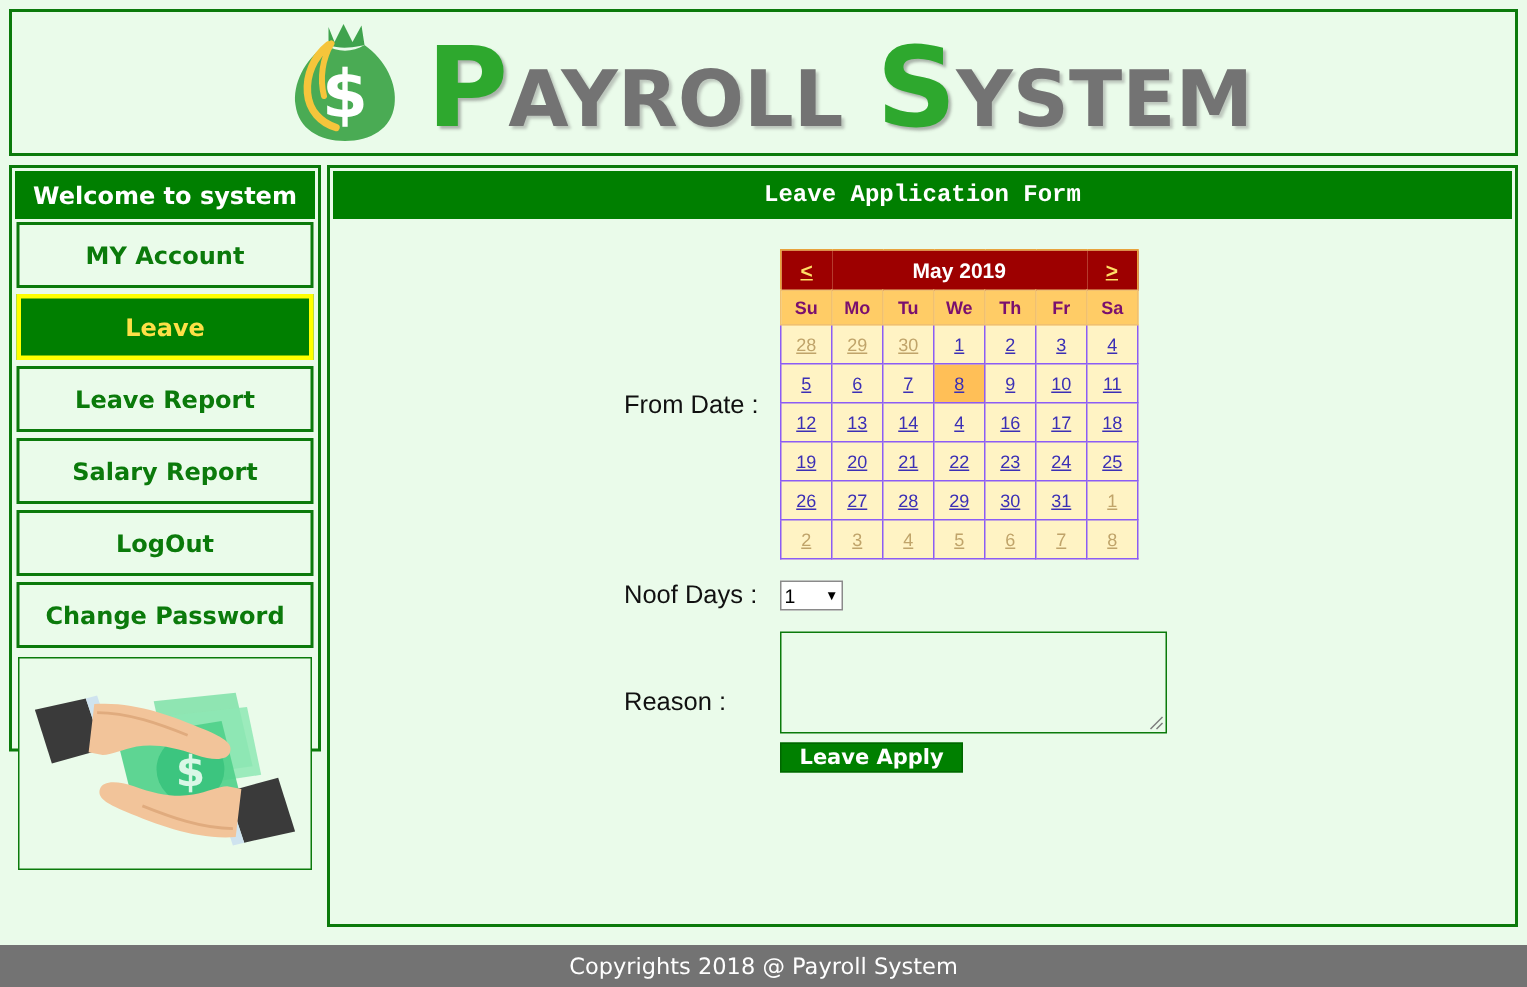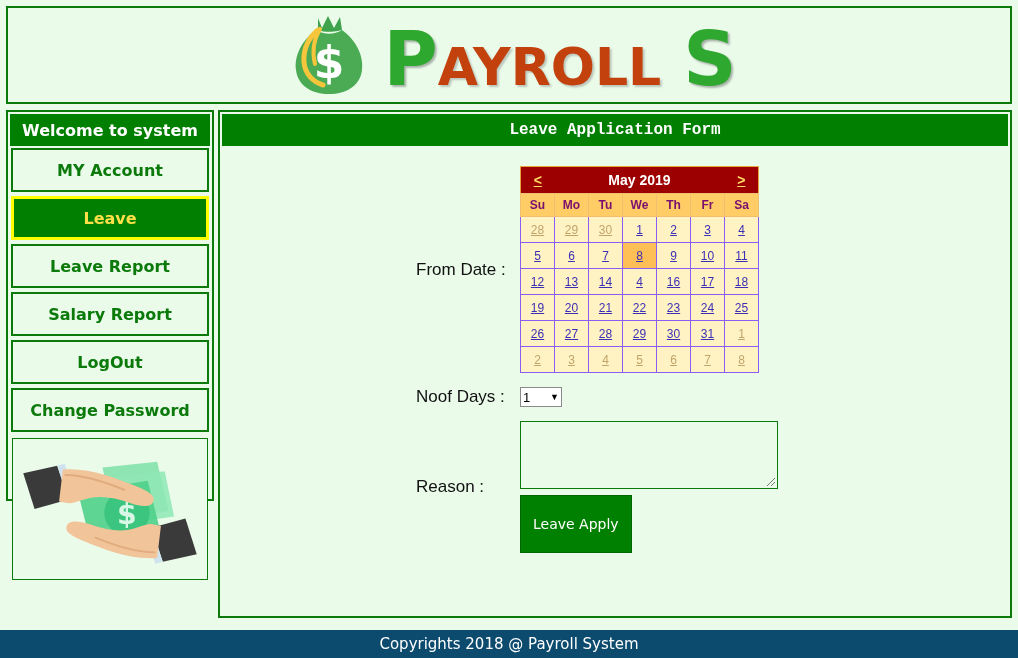--- a/index.html
+++ b/index.html
@@ -55,21 +55,21 @@
     display: flex;
     align-items: baseline;
   }
   .bt-cap {
     font-size: 74px;
     color: #2ea82e;
     text-shadow: 2px 2px 2px rgba(90,90,90,.45);
   }
   .bt-rest {
     font-size: 52px;
-    color: #c2410c;
+    color: #737373;
     text-shadow: 2px 2px 2px rgba(120,120,120,.4);
     margin-top: 27px;
   }
   .bt-gap { width: 22px; display: inline-block; }
 
   
   .sidebar {
     position: absolute;
     left: 6px;
     top: 110px;
@@ -263,34 +263,34 @@
     bottom: 1px;
     width: 10px;
     height: 10px;
   }
   .apply-btn {
     margin-top: 6px;
     background: #008000;
     color: #ffffff;
     border: 1px solid #006600;
     font-size: 14px;
-    font-weight: normal;
-    padding: 20px 12px;
+    font-weight: bold;
+    padding: 1px 12px;
     cursor: pointer;
     font-family: "DejaVu Sans", sans-serif;
   }
 
   
   .footer {
     position: absolute;
     left: 0;
     top: 630px;
     width: 1018px;
     height: 28px;
-    background: #0c4a6e;
+    background: #737373;
     color: #ffffff;
     font-size: 15px;
     display: flex;
     align-items: center;
     justify-content: center;
     font-family: "DejaVu Sans", sans-serif;
   }
   .spacer-row td { height: 14px; }
 </style>
 </head>
@@ -307,20 +307,21 @@
           <path d="M36 18 C26 26 21 38 22 50 C23 62 31 70 41 73" stroke="#f5c53b" stroke-width="5" fill="none" stroke-linecap="round"></path>
           <path d="M38 17 C32 27 30 40 33 52" stroke="#f5c53b" stroke-width="4" fill="none" stroke-linecap="round"></path>
           <text x="47" y="66" font-family="DejaVu Sans, sans-serif" font-size="44" font-weight="bold" fill="#ffffff" text-anchor="middle">$</text>
         </svg>
       </div>
       <div class="brand-text">
         <span class="bt-cap">P</span>
           <span class="bt-rest">AYROLL</span>
           <span class="bt-gap"></span>
           <span class="bt-cap">S</span>
+          <span class="bt-rest">YSTEM</span>
       </div>
     </div>
   </div>
 
   <div class="sidebar">
     <div class="side-head">Welcome to system</div>
     <div class="menu">
       <div class="menu-item">
         <span>MY Account</span>
       </div>

